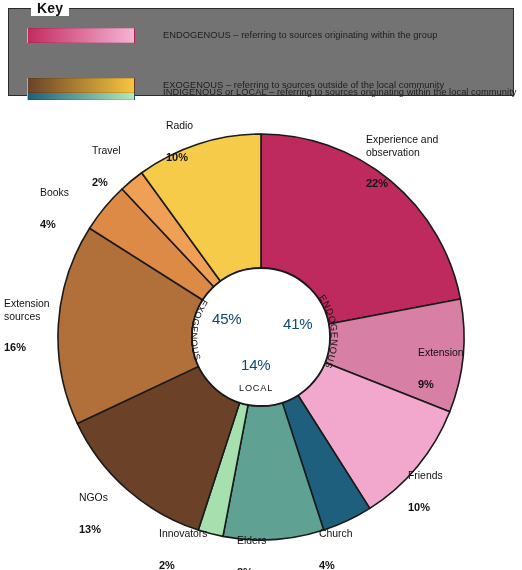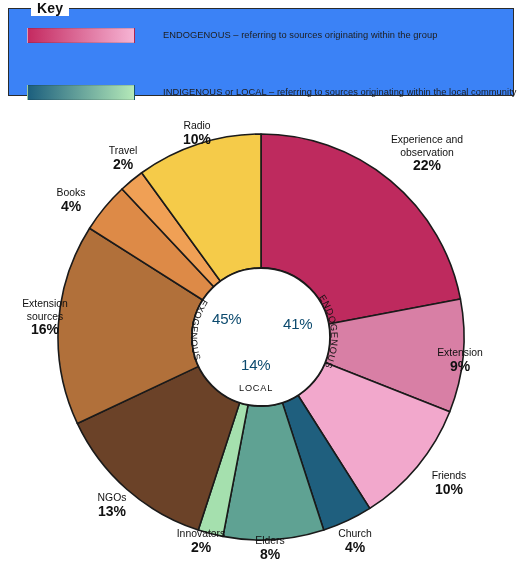--- a/index.html
+++ b/index.html
@@ -18,21 +18,21 @@
 
   
   #key-box {
     position: absolute;
     left: 8px;
     top: 8px;
     width: 506px;
     height: 88px;
     box-sizing: border-box;
     border: 1.5px solid #2b2b2b;
-    background: #3b82f6;
+    background: #737373;
   }
   #key-title {
     position: absolute;
     left: 22px;
     top: -9px;
     background: #ffffff;
     padding: 0 6px;
     font-size: 14px;
     font-weight: bold;
     letter-spacing: 0.2px;
@@ -83,31 +83,30 @@
   }
   .hub-circle {
     fill: #ffffff;
     stroke: #1a1a1a;
     stroke-width: 1.8;
   }
 
   
   .cat-label {
     position: absolute;
-    text-align: center;
     font-size: 10.4px;
     line-height: 12.4px;
     color: #111;
     white-space: pre-line;
   }
   .cat-label .pct {
     display: block;
     font-weight: bold;
-    font-size: 14px;
-    margin-top: 0;
+    font-size: 11px;
+    margin-top: 18px;
   }
 
   
   .hub-pct {
     position: absolute;
     font-size: 15px;
     color: #0c4a6e;
     letter-spacing: -0.2px;
   }
   .hub-ring-text {
@@ -132,20 +131,24 @@
   <div class="legend-row" id="legend-row-0">
     <div class="legend-swatch" id="swatch-0" style="background: linear-gradient(to right, rgb(196, 42, 96) 0%, rgb(246, 180, 212) 100%);"></div>
     <div class="legend-text">ENDOGENOUS – referring to sources originating within the group</div>
   </div>
 
   <div class="legend-row" id="legend-row-1">
     <div class="legend-swatch" id="swatch-1" style="background: linear-gradient(to right, rgb(28, 95, 126) 0%, rgb(180, 233, 184) 100%);"></div>
     <div class="legend-text">INDIGENOUS or LOCAL – referring to sources originating within the local community</div>
   </div>
 
+  <div class="legend-row" id="legend-row-2">
+    <div class="legend-swatch" id="swatch-2" style="background: linear-gradient(to right, rgb(107, 66, 40) 0%, rgb(247, 198, 63) 100%);"></div>
+    <div class="legend-text">EXOGENOUS – referring to sources outside of the local community</div>
+  </div>
 </div>
 
 <div id="chart-area">
 
   <svg id="donut-svg" width="522" height="470" viewBox="0 0 522 470">
     <g id="slices-group">
         <path d="M 261 34 A 203 203 0 0 1 460.4043118979238 198.96159313909791 L 328.77782030027953 224.07068929358502 A 69 69 0 0 0 261 168 Z" class="slice-path" fill="#BE2A5E"></path>
         <path d="M 460.4043118979238 198.96159313909791 A 203 203 0 0 1 449.74462663531506 311.7292841949896 L 325.15457752628936 262.4005941352428 A 69 69 0 0 0 328.77782030027953 224.07068929358502 Z" class="slice-path" fill="#D87FA5"></path>
         <path d="M 449.74462663531506 311.7292841949896 A 203 203 0 0 1 369.77283938073634 408.39856887690905 L 297.97204885355075 295.25862685963904 A 69 69 0 0 0 325.15457752628936 262.4005941352428 Z" class="slice-path" fill="#F2A8CC"></path>
         <path d="M 369.77283938073634 408.39856887690905 A 203 203 0 0 1 323.73044985811435 430.06447280791616 L 282.3221726118714 302.6228996243656 A 69 69 0 0 0 297.97204885355075 295.25862685963904 Z" class="slice-path" fill="#1F5F7E"></path>

